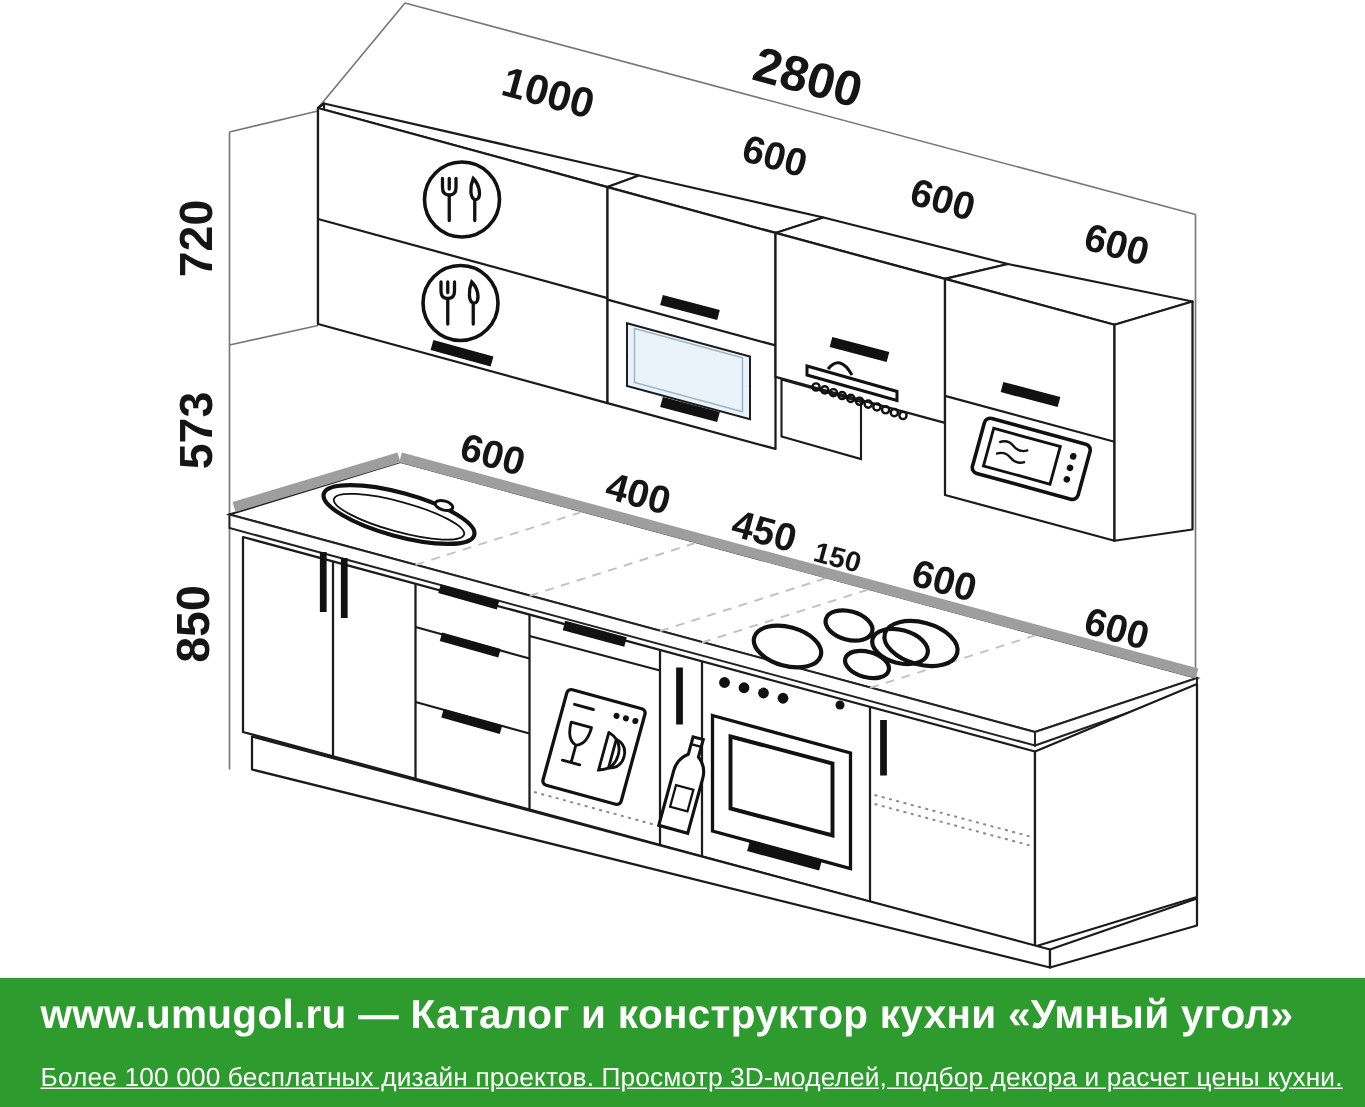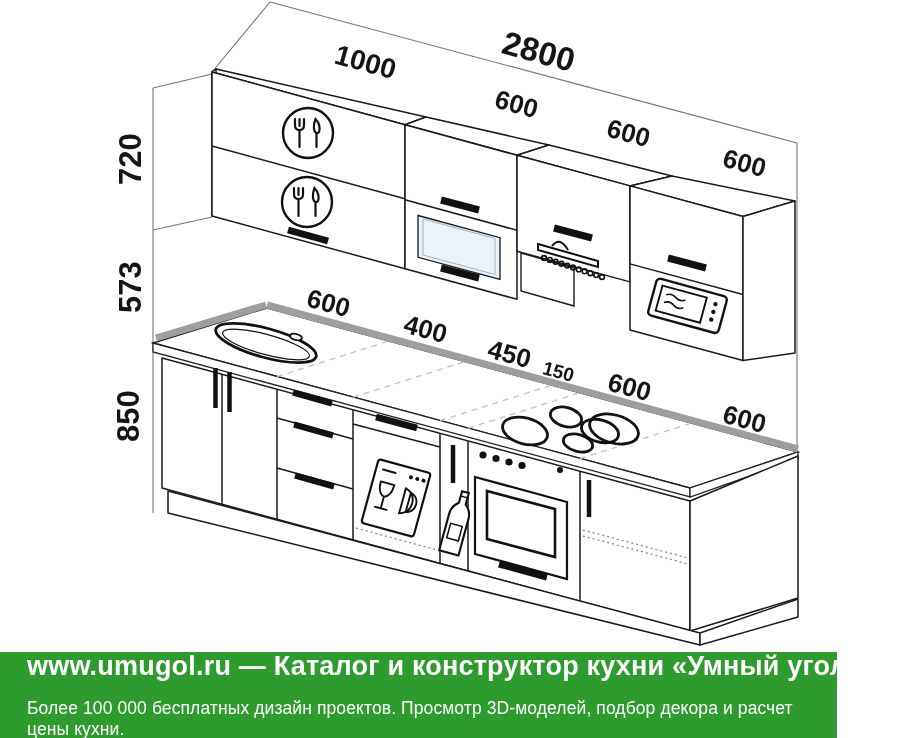--- a/index.html
+++ b/index.html
@@ -1,24 +1,24 @@
 <!DOCTYPE html>
 <html><head>
 <meta charset="utf-8">
 <style>
   html,body{margin:0;padding:0;background:#e8e8e8;}
   .stage{position:relative;width:910px;height:738px;background:#ffffff;overflow:hidden;
          font-family:"Liberation Sans",sans-serif;}
   .drawing{position:absolute;left:0;top:0;}
   svg text{font-family:"Liberation Sans","DejaVu Sans",sans-serif;font-weight:700;fill:#151515;}
-  .footer{position:absolute;left:0;top:652px;width:837px;height:86px;background:#2e9b2f;
+  .footer{position:absolute;left:0;top:652px;width:910px;height:86px;background:#2e9b2f;
           color:#ffffff;display:flex;flex-direction:column;justify-content:center;
           padding-left:27px;box-sizing:border-box;gap:16px;}
   .footer .f1{font-size:27px;font-weight:700;letter-spacing:.2px;white-space:pre;}
-  .footer .f2{font-size:17.5px;font-weight:400;letter-spacing:.1px;}
+  .footer .f2{font-size:17.5px;font-weight:400;letter-spacing:.1px;text-decoration:underline;}
 </style>
 </head>
 <body>
 
 <div class="stage">
 
 <svg class="drawing" width="910" height="652" viewBox="0 0 910 652">
 
   <g stroke="#777" stroke-width="1.1" fill="none">
     <path d="M212,72 L270,2"></path>

